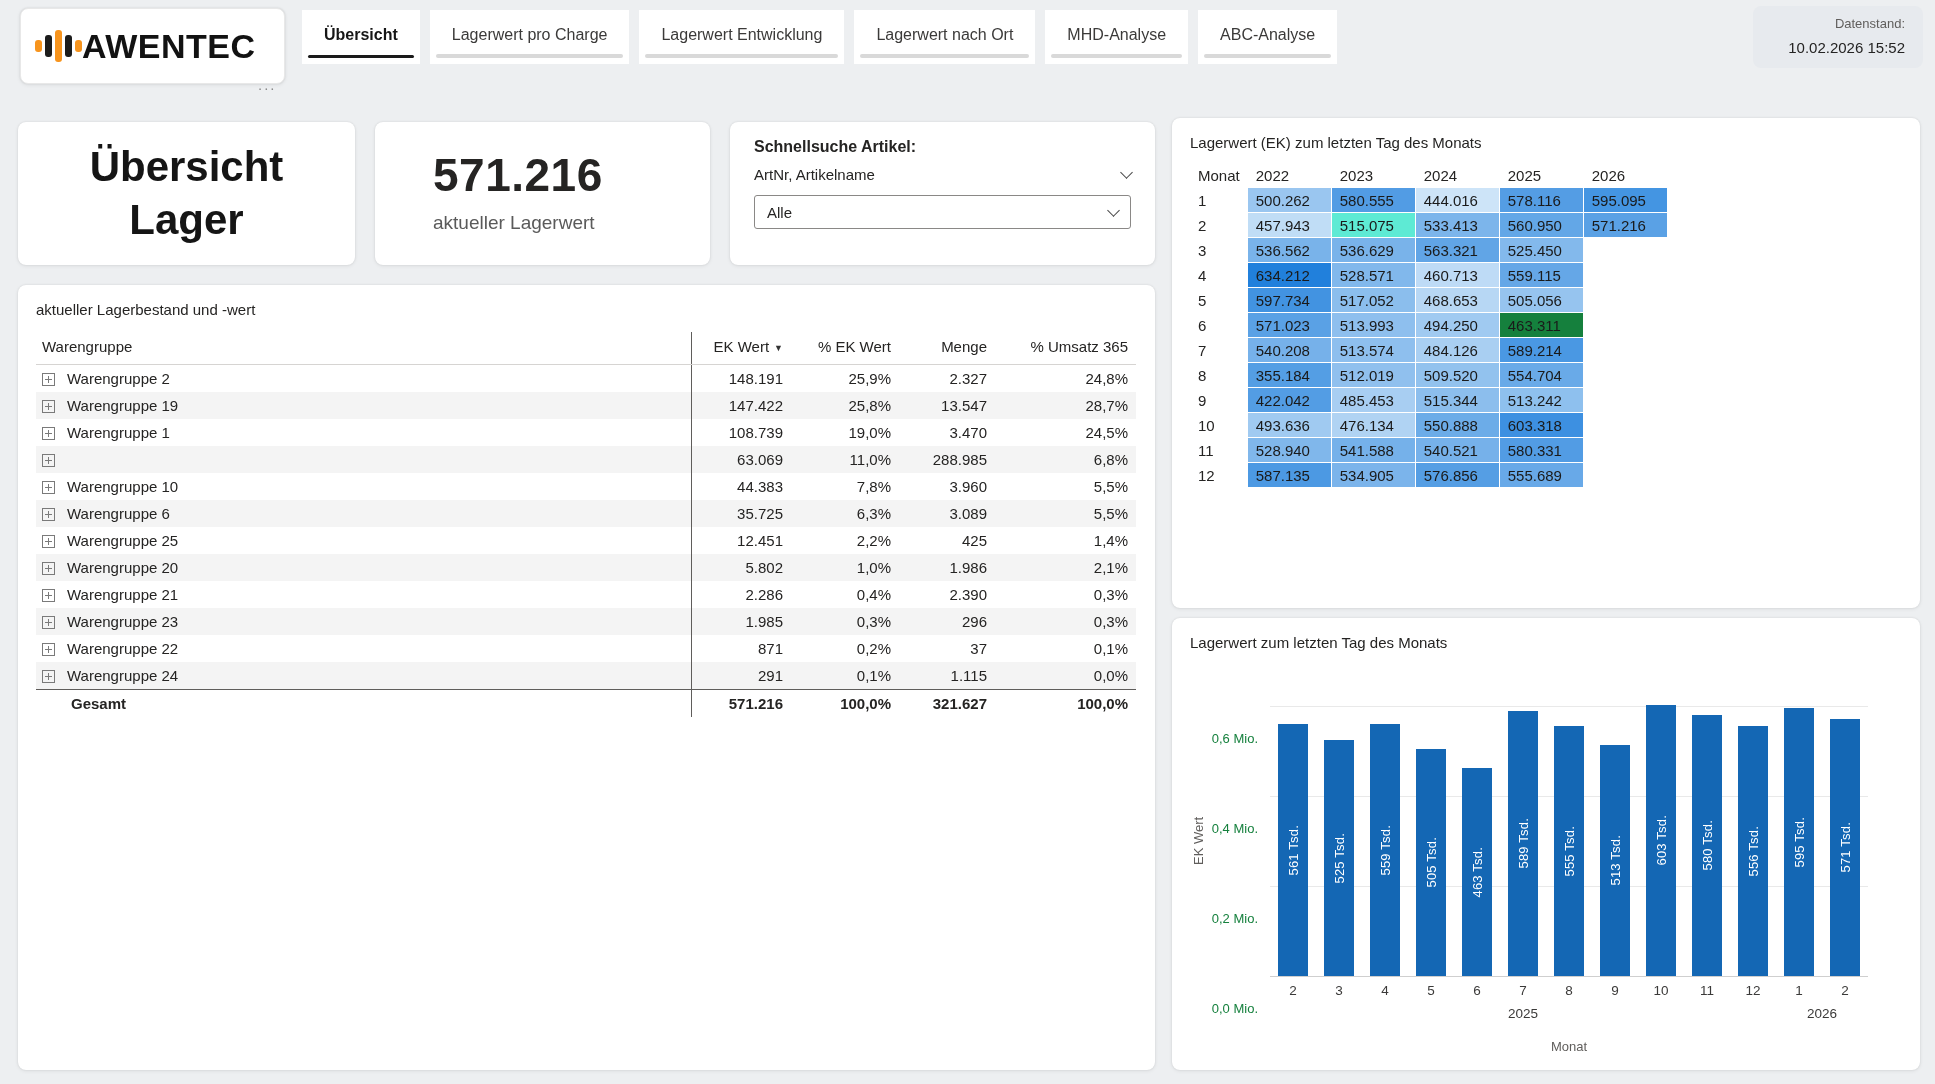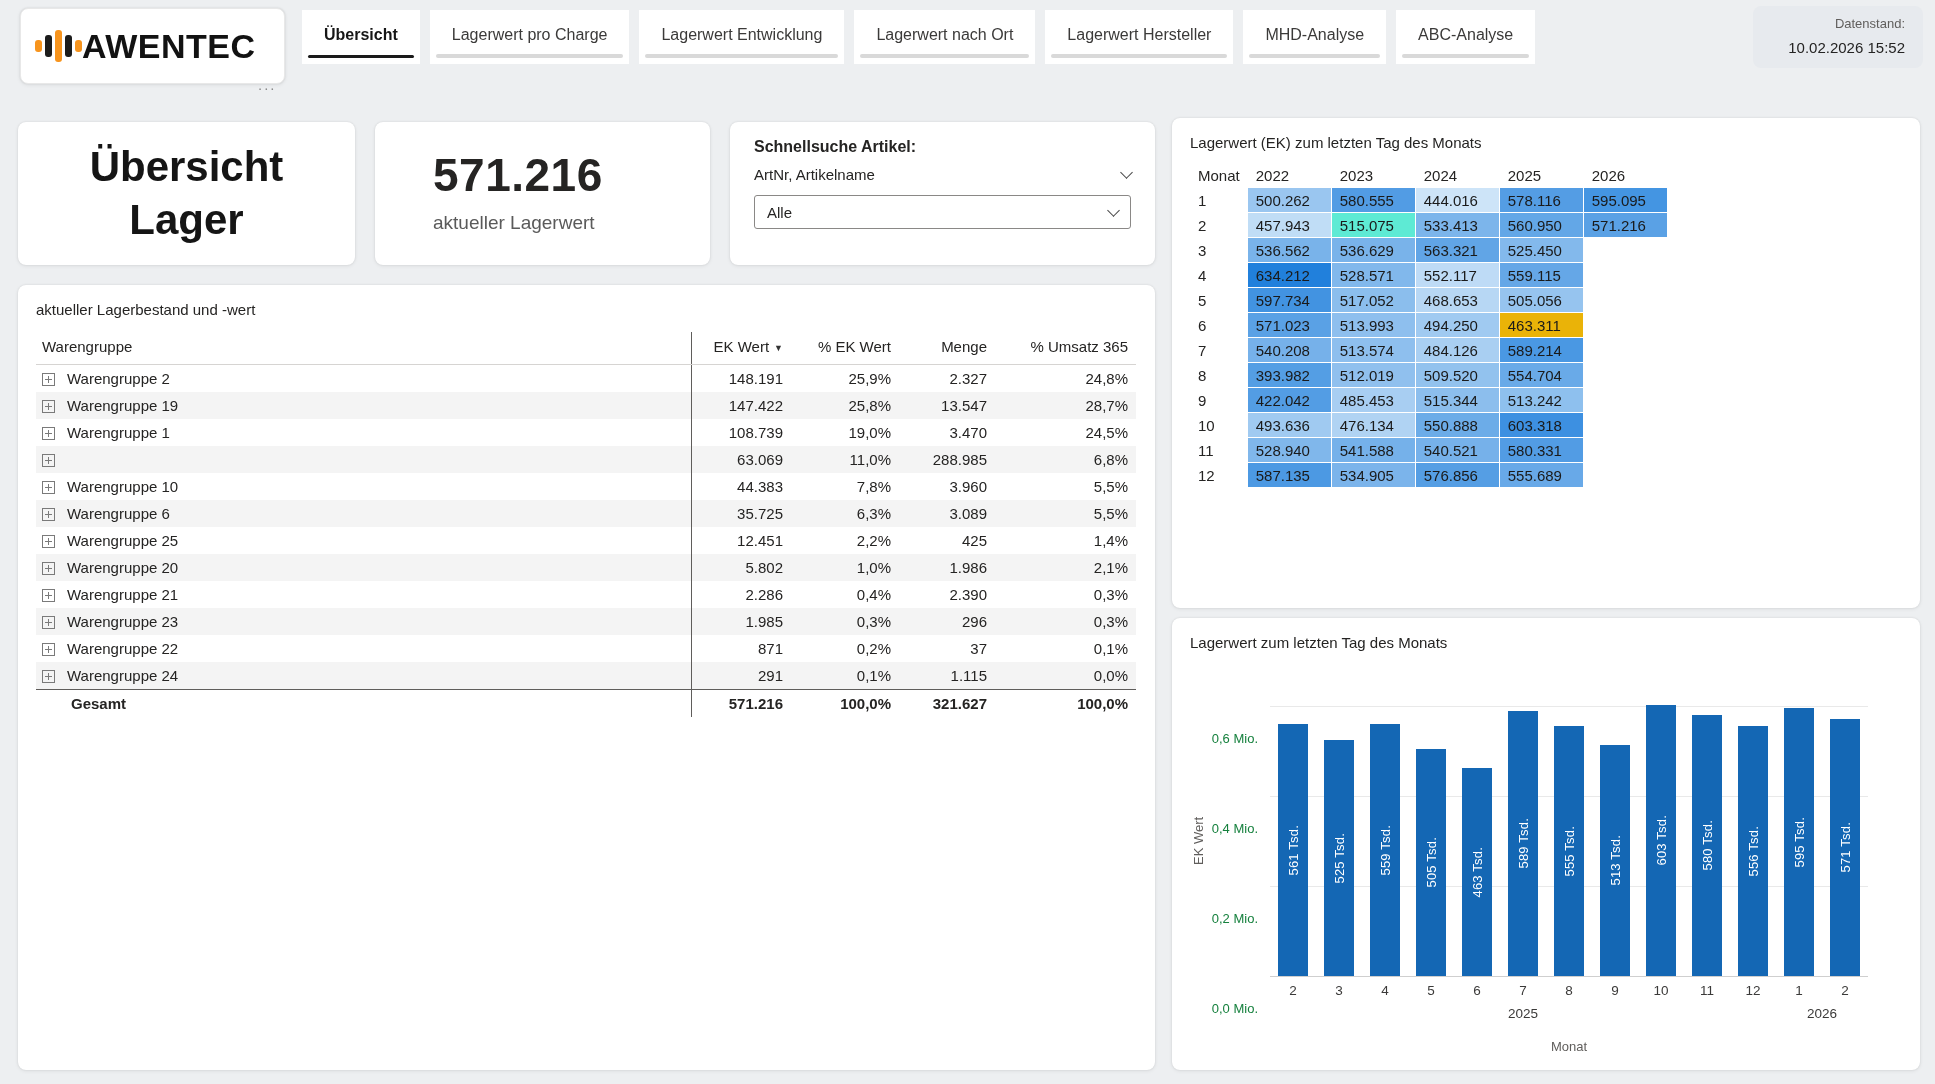--- a/index.html
+++ b/index.html
@@ -119,21 +119,20 @@
     </span>
     <span class="brand-text">AWENTEC</span>
   </div>
   <div class="more-dots">...</div>
 
   <div class="tabs" id="tabs">
       <div class="tab active"><span>Übersicht</span><i class="underline"></i></div>
       <div class="tab"><span>Lagerwert pro Charge</span><i class="underline"></i></div>
       <div class="tab"><span>Lagerwert Entwicklung</span><i class="underline"></i></div>
       <div class="tab"><span>Lagerwert nach Ort</span><i class="underline"></i></div>
-      <div class="tab"><span>Lagerwert Hersteller</span><i class="underline"></i></div>
       <div class="tab"><span>MHD-Analyse</span><i class="underline"></i></div>
       <div class="tab"><span>ABC-Analyse</span><i class="underline"></i></div>
     </div>
 
   <div class="datenstand">
     <div class="ds-label">Datenstand:</div>
     <div class="ds-value">10.02.2026 15:52</div>
   </div>
 
   <div class="card title-card">
@@ -308,51 +307,51 @@
             <td class="m-val" style="background: rgb(121, 179, 234);">536.562</td>
             <td class="m-val" style="background: rgb(121, 179, 234);">536.629</td>
             <td class="m-val" style="background: rgb(97, 165, 230);">563.321</td>
             <td class="m-val" style="background: rgb(131, 185, 236);">525.450</td>
             <td class="m-val empty"></td>
           </tr>
           <tr>
             <th class="m-monat">4</th>
             <td class="m-val" style="background: rgb(33, 128, 220);">634.212</td>
             <td class="m-val" style="background: rgb(129, 184, 236);">528.571</td>
-            <td class="m-val" style="background: rgb(190, 219, 246);">552.117</td>
+            <td class="m-val" style="background: rgb(190, 219, 246);">460.713</td>
             <td class="m-val" style="background: rgb(101, 167, 231);">559.115</td>
             <td class="m-val empty"></td>
           </tr>
           <tr>
             <th class="m-monat">5</th>
             <td class="m-val" style="background: rgb(66, 147, 225);">597.734</td>
             <td class="m-val" style="background: rgb(139, 190, 237);">517.052</td>
             <td class="m-val" style="background: rgb(183, 215, 244);">468.653</td>
             <td class="m-val" style="background: rgb(150, 196, 239);">505.056</td>
             <td class="m-val empty"></td>
           </tr>
           <tr>
             <th class="m-monat">6</th>
             <td class="m-val" style="background: rgb(90, 161, 229);">571.023</td>
             <td class="m-val" style="background: rgb(142, 191, 238);">513.993</td>
             <td class="m-val" style="background: rgb(160, 202, 241);">494.250</td>
-            <td class="m-val" style="background: #eab308;">463.311</td>
+            <td class="m-val" style="background: #15803d;">463.311</td>
             <td class="m-val empty"></td>
           </tr>
           <tr>
             <th class="m-monat">7</th>
             <td class="m-val" style="background: rgb(118, 177, 234);">540.208</td>
             <td class="m-val" style="background: rgb(142, 191, 238);">513.574</td>
             <td class="m-val" style="background: rgb(169, 207, 242);">484.126</td>
             <td class="m-val" style="background: rgb(74, 152, 227);">589.214</td>
             <td class="m-val empty"></td>
           </tr>
           <tr>
             <th class="m-monat">8</th>
-            <td class="m-val" style="background: rgb(84, 158, 228);">393.982</td>
+            <td class="m-val" style="background: rgb(84, 158, 228);">355.184</td>
             <td class="m-val" style="background: rgb(144, 192, 238);">512.019</td>
             <td class="m-val" style="background: rgb(146, 194, 238);">509.520</td>
             <td class="m-val" style="background: rgb(105, 170, 232);">554.704</td>
             <td class="m-val empty"></td>
           </tr>
           <tr>
             <th class="m-monat">9</th>
             <td class="m-val" style="background: rgb(83, 157, 228);">422.042</td>
             <td class="m-val" style="background: rgb(168, 206, 242);">485.453</td>
             <td class="m-val" style="background: rgb(140, 190, 237);">515.344</td>

